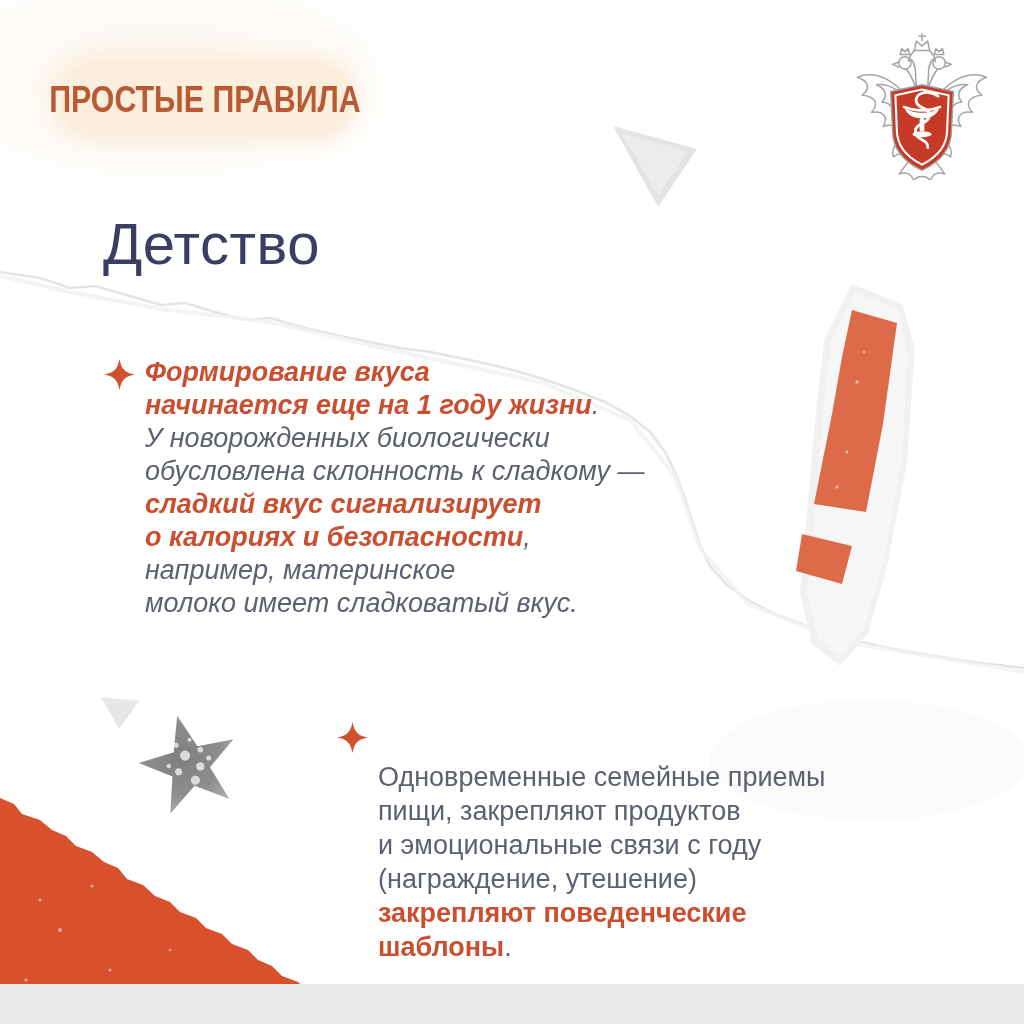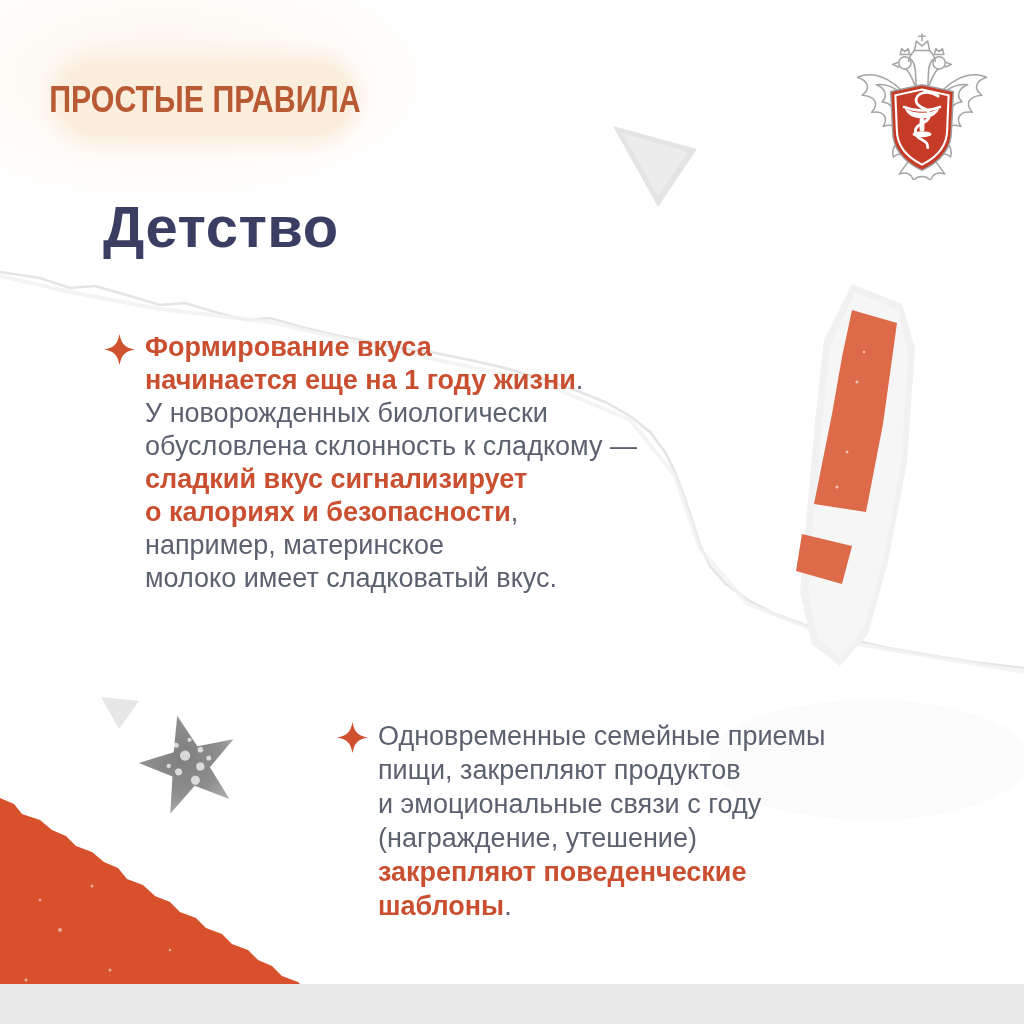--- a/index.html
+++ b/index.html
@@ -35,31 +35,31 @@
   }
   .badge-label{
     color:var(--badge-text);font-weight:700;font-size:37px;line-height:1;
     letter-spacing:0px;transform:scaleX(0.82);transform-origin:center;
     white-space:nowrap;
   }
 
   .emblem{position:absolute;left:846px;top:20px;width:152px;height:160px;z-index:3;}
 
   .title{
-    position:absolute;left:103px;top:198px;margin:0;z-index:3;
-    color:var(--title-navy);font-size:58px;font-weight:700;letter-spacing:0.5px;
+    position:absolute;left:103px;top:215px;margin:0;z-index:3;
+    color:var(--title-navy);font-size:58px;font-weight:400;letter-spacing:0.5px;
     line-height:1;white-space:nowrap;
   }
 
   .bullet{position:absolute;z-index:3;}
   .bullet .marker{position:absolute;left:0;top:3px;width:31px;height:31px;}
   .bullet .btext{margin-left:41px;font-size:27px;line-height:33px;}
-  .bullet1{left:104px;top:331px;}
+  .bullet1{left:104px;top:356px;font-style:italic;}
   .bullet2{left:337px;top:719px;}
-  .bullet2 .btext{line-height:34px;}
+  .bullet2 .btext{line-height:34px;margin-top:41px;}
   .tline{white-space:nowrap;}
   .tline .em{color:var(--accent);font-weight:700;}
   .tline .nm{color:var(--body-gray);font-weight:400;}
 
   .exclaim{position:absolute;left:752px;top:262px;width:210px;height:430px;z-index:2;}
   .star{position:absolute;left:128px;top:702px;width:122px;height:122px;z-index:2;}
   .corner{position:absolute;left:0;top:780px;width:372px;height:244px;z-index:2;}
 </style>
 </head>
 <body>

